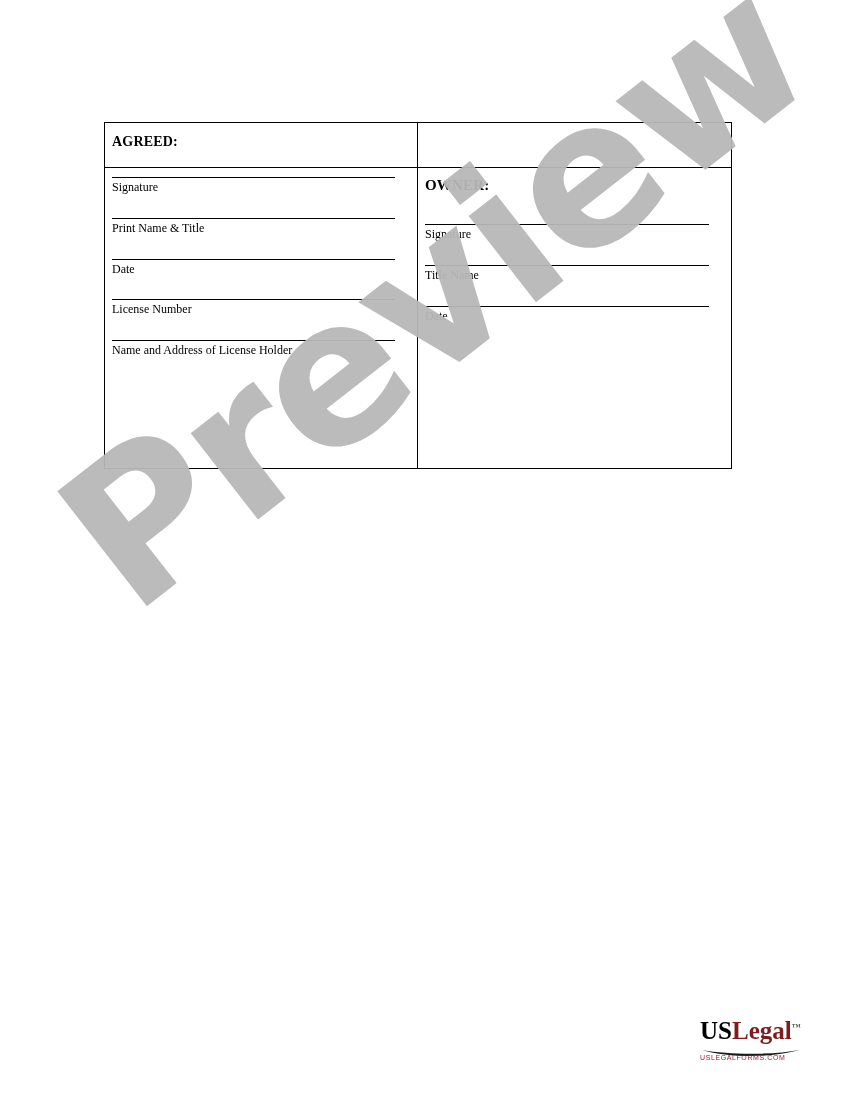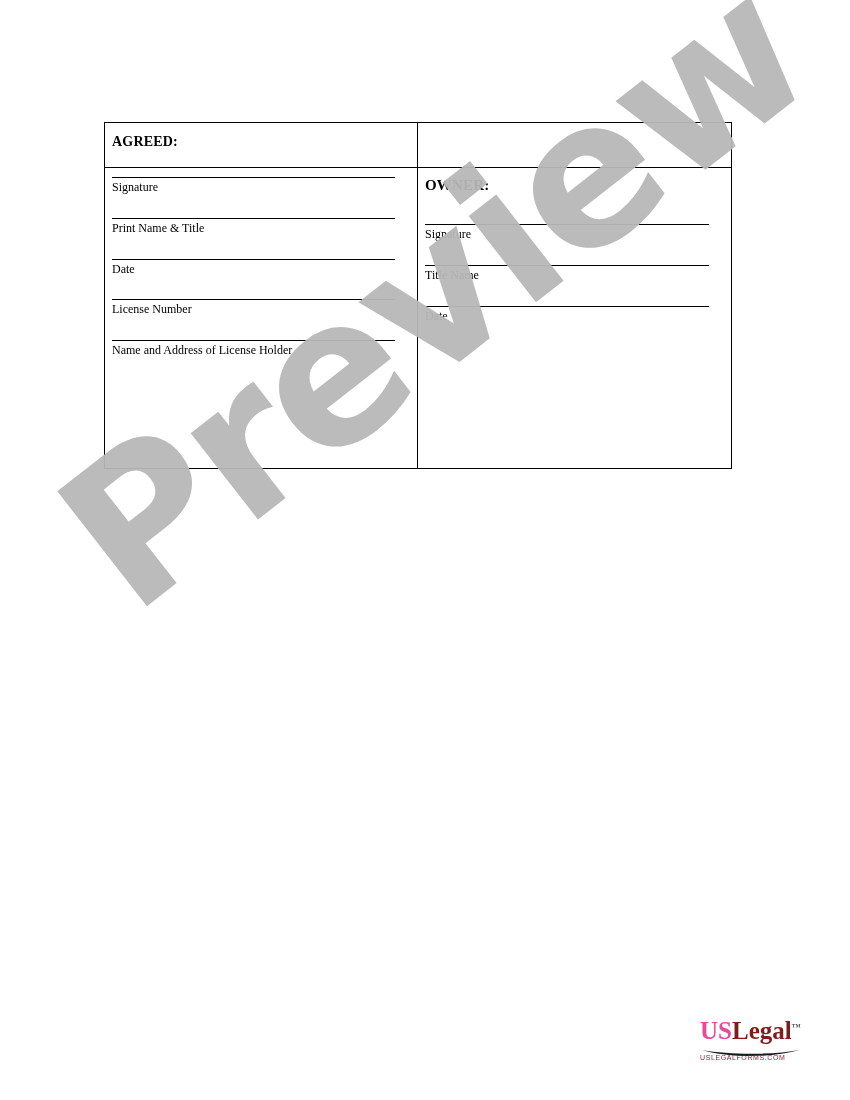--- a/index.html
+++ b/index.html
@@ -119,21 +119,21 @@
     text-align: left;
   }
   .logo-main {
     font-family: "Liberation Serif", serif;
     font-size: 25px;
     font-weight: bold;
     line-height: 1;
     white-space: nowrap;
   }
   .logo-us {
-    color: #ec4899;
+    color: #000000;
   }
   .logo-legal {
     color: #7f1d1d;
   }
   .logo-tm {
     font-size: 9px;
     vertical-align: super;
     color: #555555;
   }
   .logo-swoosh {

